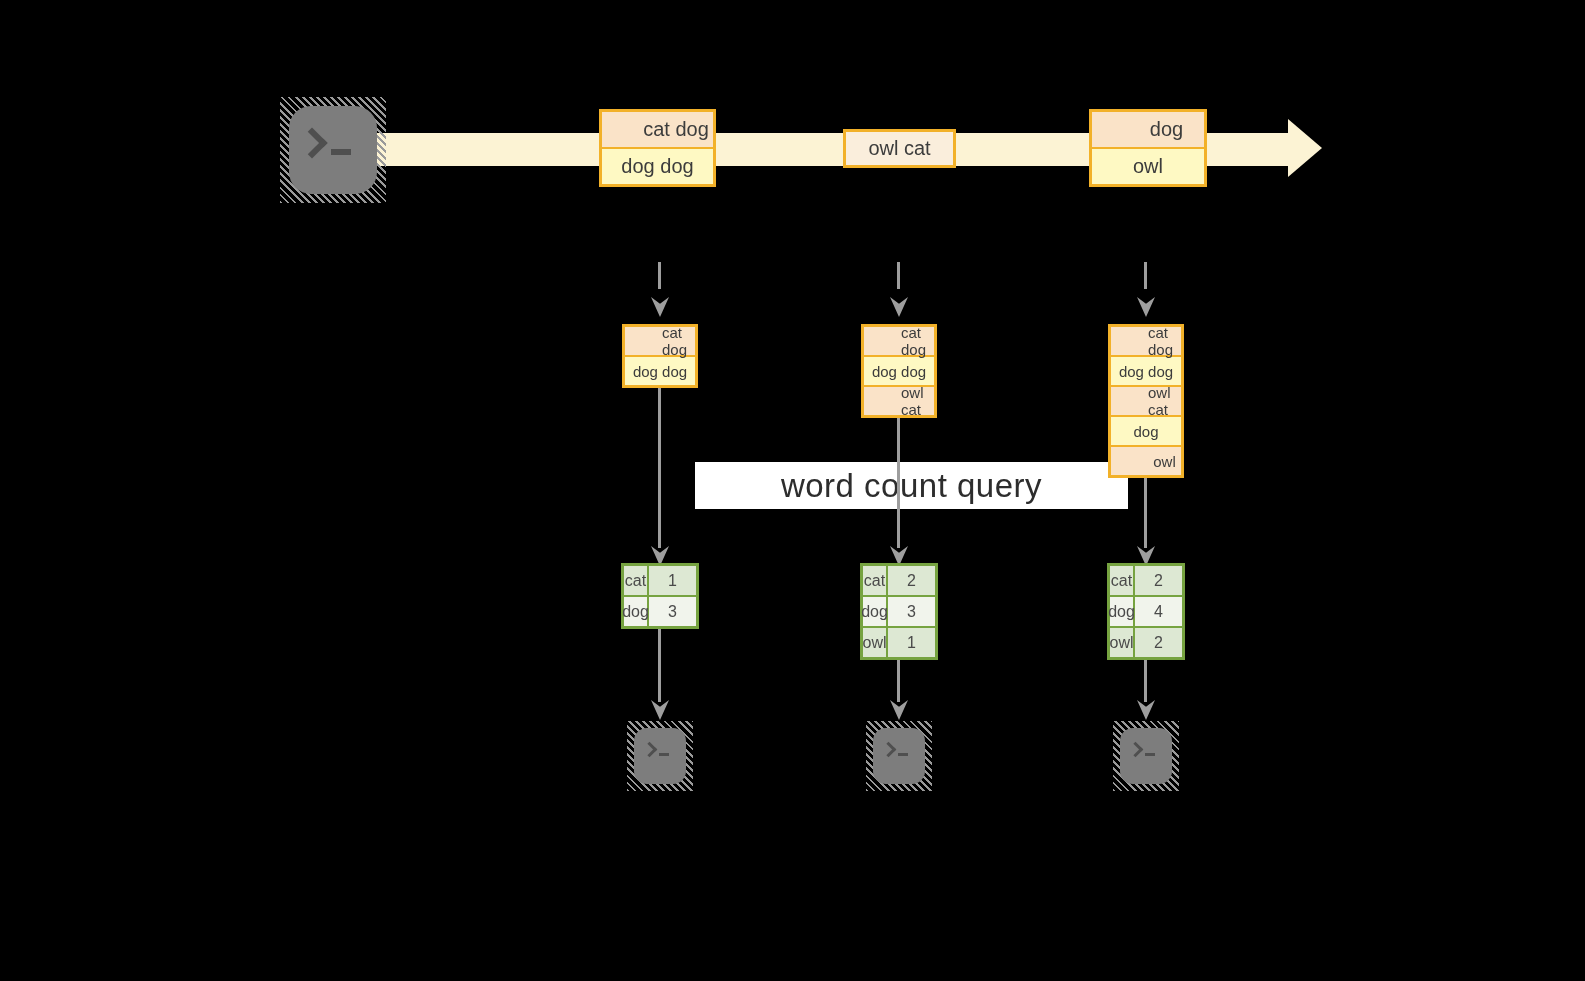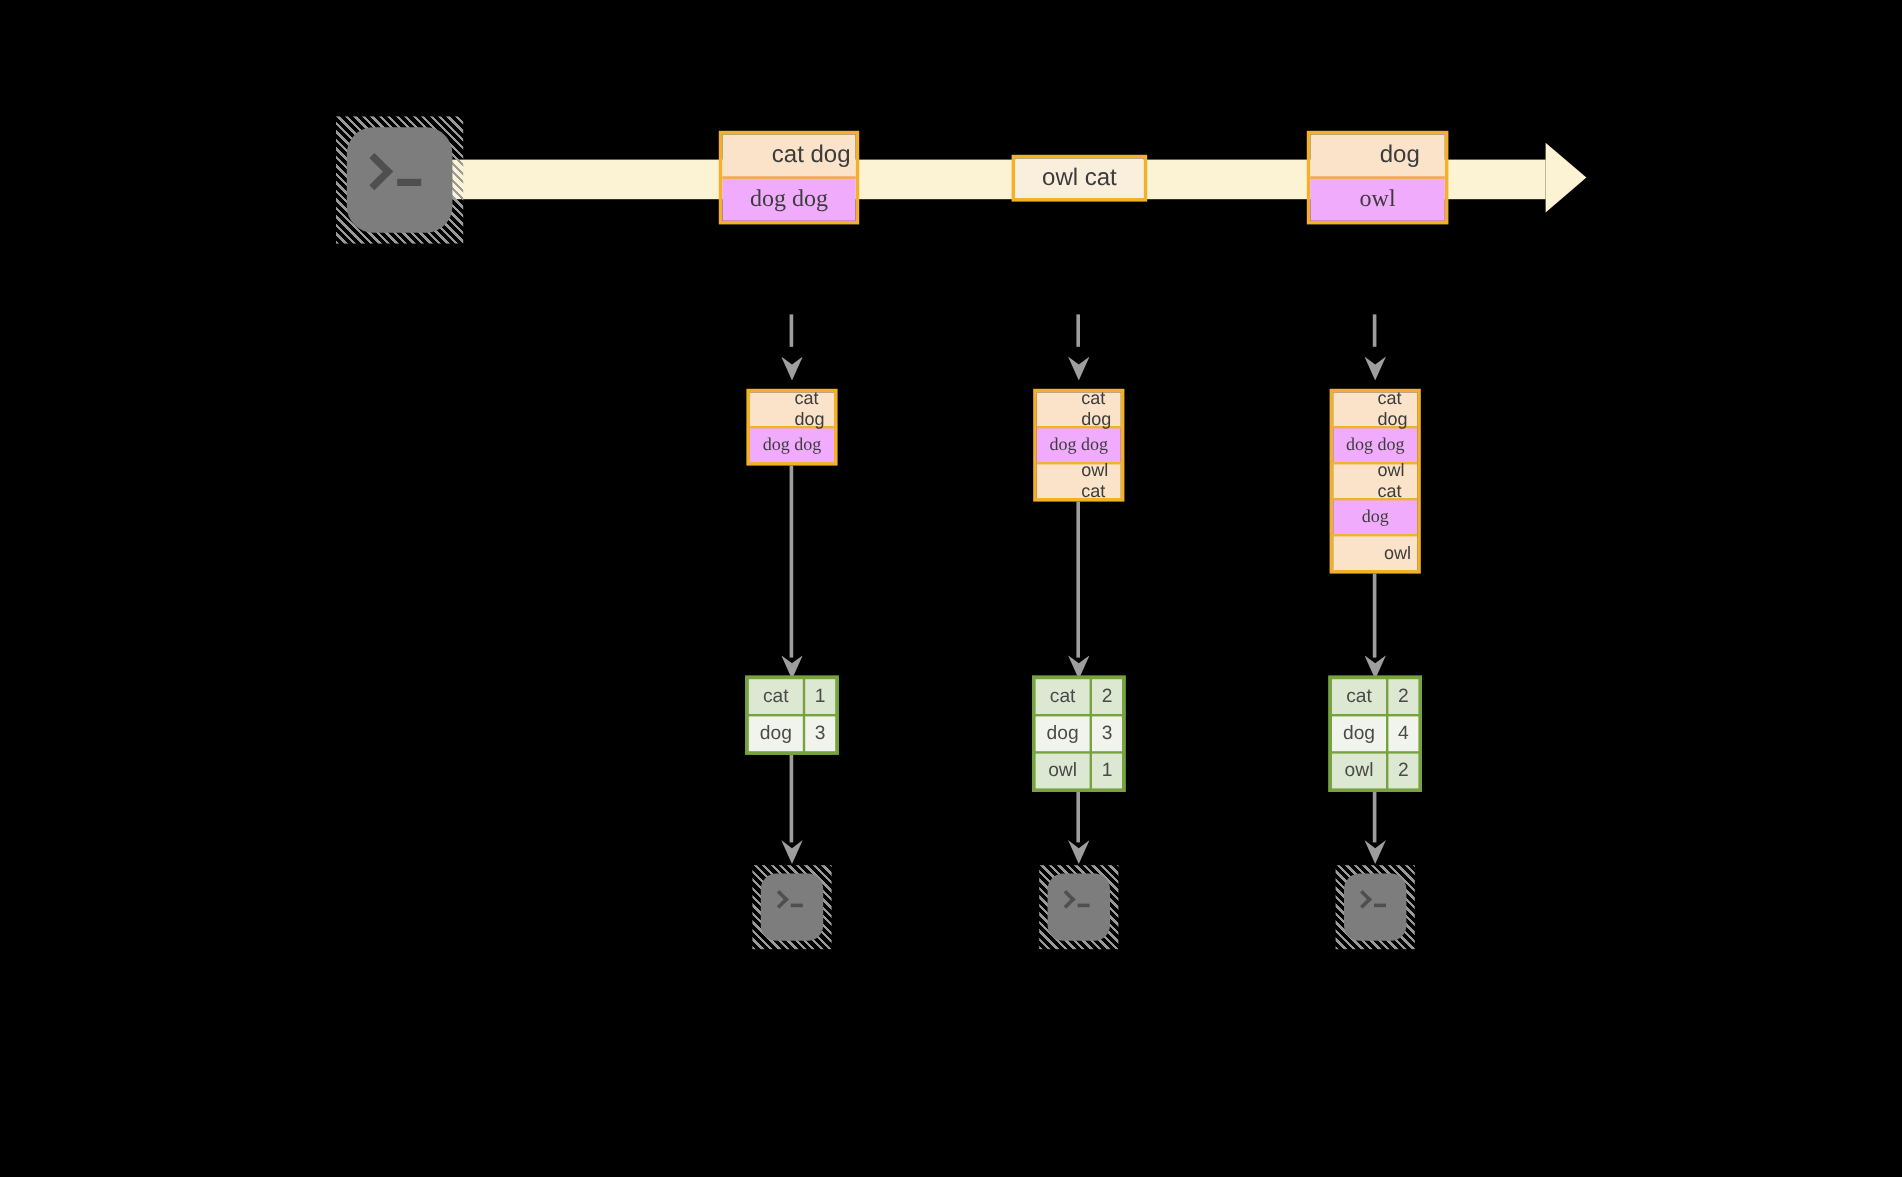--- a/index.html
+++ b/index.html
@@ -15,39 +15,39 @@
   .band{background:#fcf3d4;z-index:1;}
   .band-head{width:0;height:0;border-top:29px solid transparent;border-bottom:29px solid transparent;
              border-left:34px solid #fcf3d4;z-index:1;}
   
   .rec{box-sizing:border-box;border:3px solid #f2b129;z-index:2;}
   .rec .row{display:flex;align-items:center;justify-content:center;color:#3c3c3c;}
   .rec .row + .row{border-top:2px solid #f2b129;}
   .rec.big .row{height:35px;font-size:20px;}
   .rec.one .row{height:33px;font-size:20px;}
   .fill-a{background:#fae3c8;padding-left:37px;}
-  .fill-b{background:#f0abfc;font-family:Liberation Serif, serif;}
+  .fill-b{background:#fef9c3;}
   .fill-c{background:#faeedc;}
   
   .stack{box-sizing:border-box;width:76px;border:3px solid #f2b129;z-index:4;}
   .stack .row{height:28px;display:flex;align-items:center;justify-content:center;
               font-size:15px;color:#3c3c3c;}
   .stack .row + .row{border-top:2px solid #f2b129;}
   
   .vline{width:3px;background:#9e9e9e;z-index:3;}
   .ahead{width:18px;height:20px;background:#9e9e9e;z-index:3;
          clip-path:polygon(0 0,50% 34%,100% 0,50% 100%);}
   
   .query{background:#ffffff;z-index:2;display:flex;align-items:center;justify-content:center;
          color:#2d2d2d;font-size:33px;letter-spacing:.5px;}
   
   .ctable{box-sizing:border-box;width:78px;border:3px solid #76a340;z-index:4;background:#76a340;}
   .ctable .trow{display:flex;height:29px;}
   .ctable .trow + .trow{margin-top:2px;}
-  .ctable .wcell{width:45px;display:flex;align-items:center;justify-content:center;
+  .ctable .wcell{width:23px;display:flex;align-items:center;justify-content:center;
                  font-size:16px;color:#4a4a4a;}
   .ctable .ncell{width:25px;margin-left:2px;flex:1;display:flex;align-items:center;justify-content:center;
                  font-size:16px;color:#4a4a4a;}
   .g-a{background:#dde8d3;}
   .g-b{background:#f1f4ec;}
 </style>
 </head>
 <body>
 
 <div id="canvas">
@@ -76,20 +76,21 @@
     <div class="row fill-b">owl</div>
   </div>
 
   <div class="abs vline" style="left:658px;top:262px;height:27px;"></div>
   <div class="abs ahead" style="left:651px;top:297px;"></div>
   <div class="abs vline" style="left:897px;top:262px;height:27px;"></div>
   <div class="abs ahead" style="left:890px;top:297px;"></div>
   <div class="abs vline" style="left:1144px;top:262px;height:27px;"></div>
   <div class="abs ahead" style="left:1137px;top:297px;"></div>
 
+  <div class="abs query" style="left:695px;top:462px;width:433px;height:47px;">word count query</div>
 
   <div class="abs vline" style="left:658px;top:388px;height:160px;"></div>
   <div class="abs ahead" style="left:651px;top:546px;"></div>
   <div class="abs vline" style="left:897px;top:418px;height:130px;"></div>
   <div class="abs ahead" style="left:890px;top:546px;"></div>
   <div class="abs vline" style="left:1144px;top:478px;height:70px;"></div>
   <div class="abs ahead" style="left:1137px;top:546px;"></div>
 
   <div class="abs stack" style="left:622px;top:324px;">
     <div class="row fill-a">cat dog</div>

